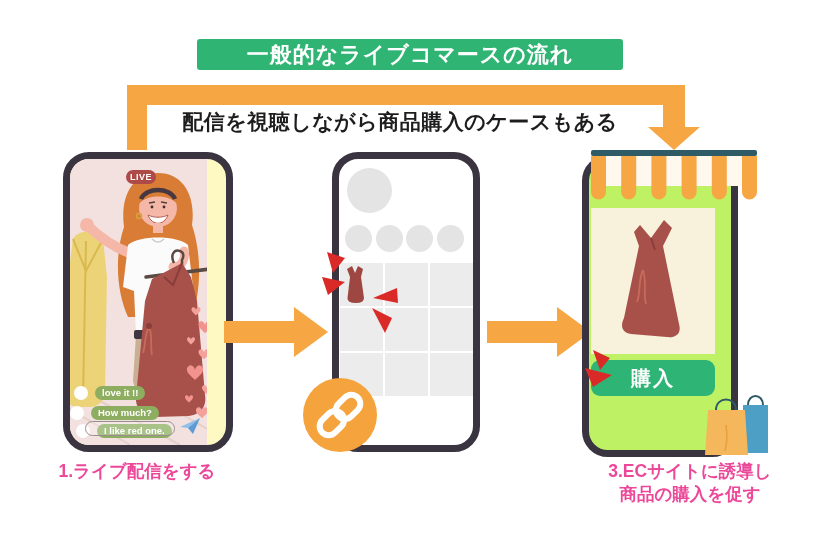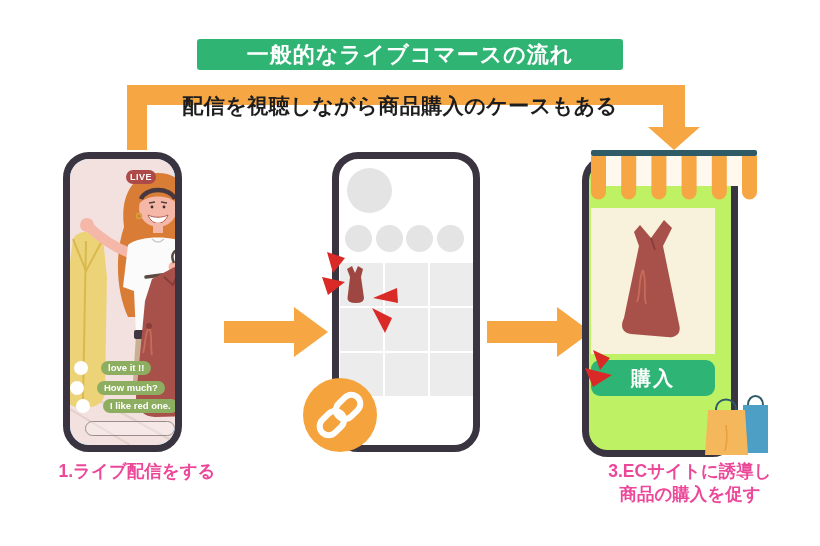--- a/index.html
+++ b/index.html
@@ -5,35 +5,35 @@
   html,body{margin:0;padding:0;background:#fff;}
   .canvas{position:relative;width:820px;height:546px;background:#ffffff;overflow:hidden;
           font-family:"Liberation Sans","DejaVu Sans",sans-serif;}
   .abs{position:absolute;}
 
   
   .banner{position:absolute;left:197px;top:39px;width:426px;height:31px;background:#2FB473;
           border-radius:3px;color:#fff;font-size:22px;font-weight:bold;text-align:center;
           line-height:31px;letter-spacing:1px;}
   
-  .note{position:absolute;left:160px;top:92px;width:480px;text-align:center;font-size:21px;
+  .note{position:absolute;left:160px;top:108px;width:480px;text-align:center;font-size:21px;
         font-weight:bold;color:#1d1d1d;letter-spacing:.5px;}
 
   
   .phone{position:absolute;border:7px solid #393440;border-radius:26px;box-sizing:border-box;}
-  #phone1{left:63px;top:152px;width:119px;height:300px;background:#7dd3fc;overflow:hidden;border-radius:26px;}
+  #phone1{left:63px;top:152px;width:170px;height:300px;background:#fef9c3;overflow:hidden;border-radius:26px;}
   #phone2{left:332px;top:152px;width:148px;height:300px;background:#fff;}
   #phone3{left:582px;top:155px;width:156px;height:302px;background:#bef264;}
 
   
   .illus{position:absolute;left:0;top:0;}
   .live-badge{position:absolute;left:56px;top:11px;width:30px;height:14px;background:#AD4A48;
               border-radius:7px;color:#fff;font-size:9px;font-weight:bold;text-align:center;
               line-height:14px;letter-spacing:.5px;}
-  .chat-row{position:absolute;display:flex;align-items:center;gap:13px;}
+  .chat-row{position:absolute;display:flex;align-items:center;gap:7px;margin-top:25px;}
   .chat-avatar{width:14px;height:14px;border-radius:50%;background:#fff;flex:none;}
   .chat-pill{background:#8DAE60;color:#fff;font-size:9.5px;font-weight:bold;line-height:14px;
              padding:0 7px;border-radius:8px;white-space:nowrap;}
   .chat-input{position:absolute;left:15px;top:262px;width:88px;height:13px;border:1.5px solid #9B8D8F;
               border-radius:9px;background:rgba(255,255,255,.25);}
   .send-icon{position:absolute;left:110px;top:259px;}
 
   
   .avatar-lg{position:absolute;left:8px;top:9px;width:45px;height:45px;border-radius:50%;background:#E4E4E4;}
   .story{position:absolute;top:66px;width:27px;height:27px;border-radius:50%;background:#E4E4E4;}

